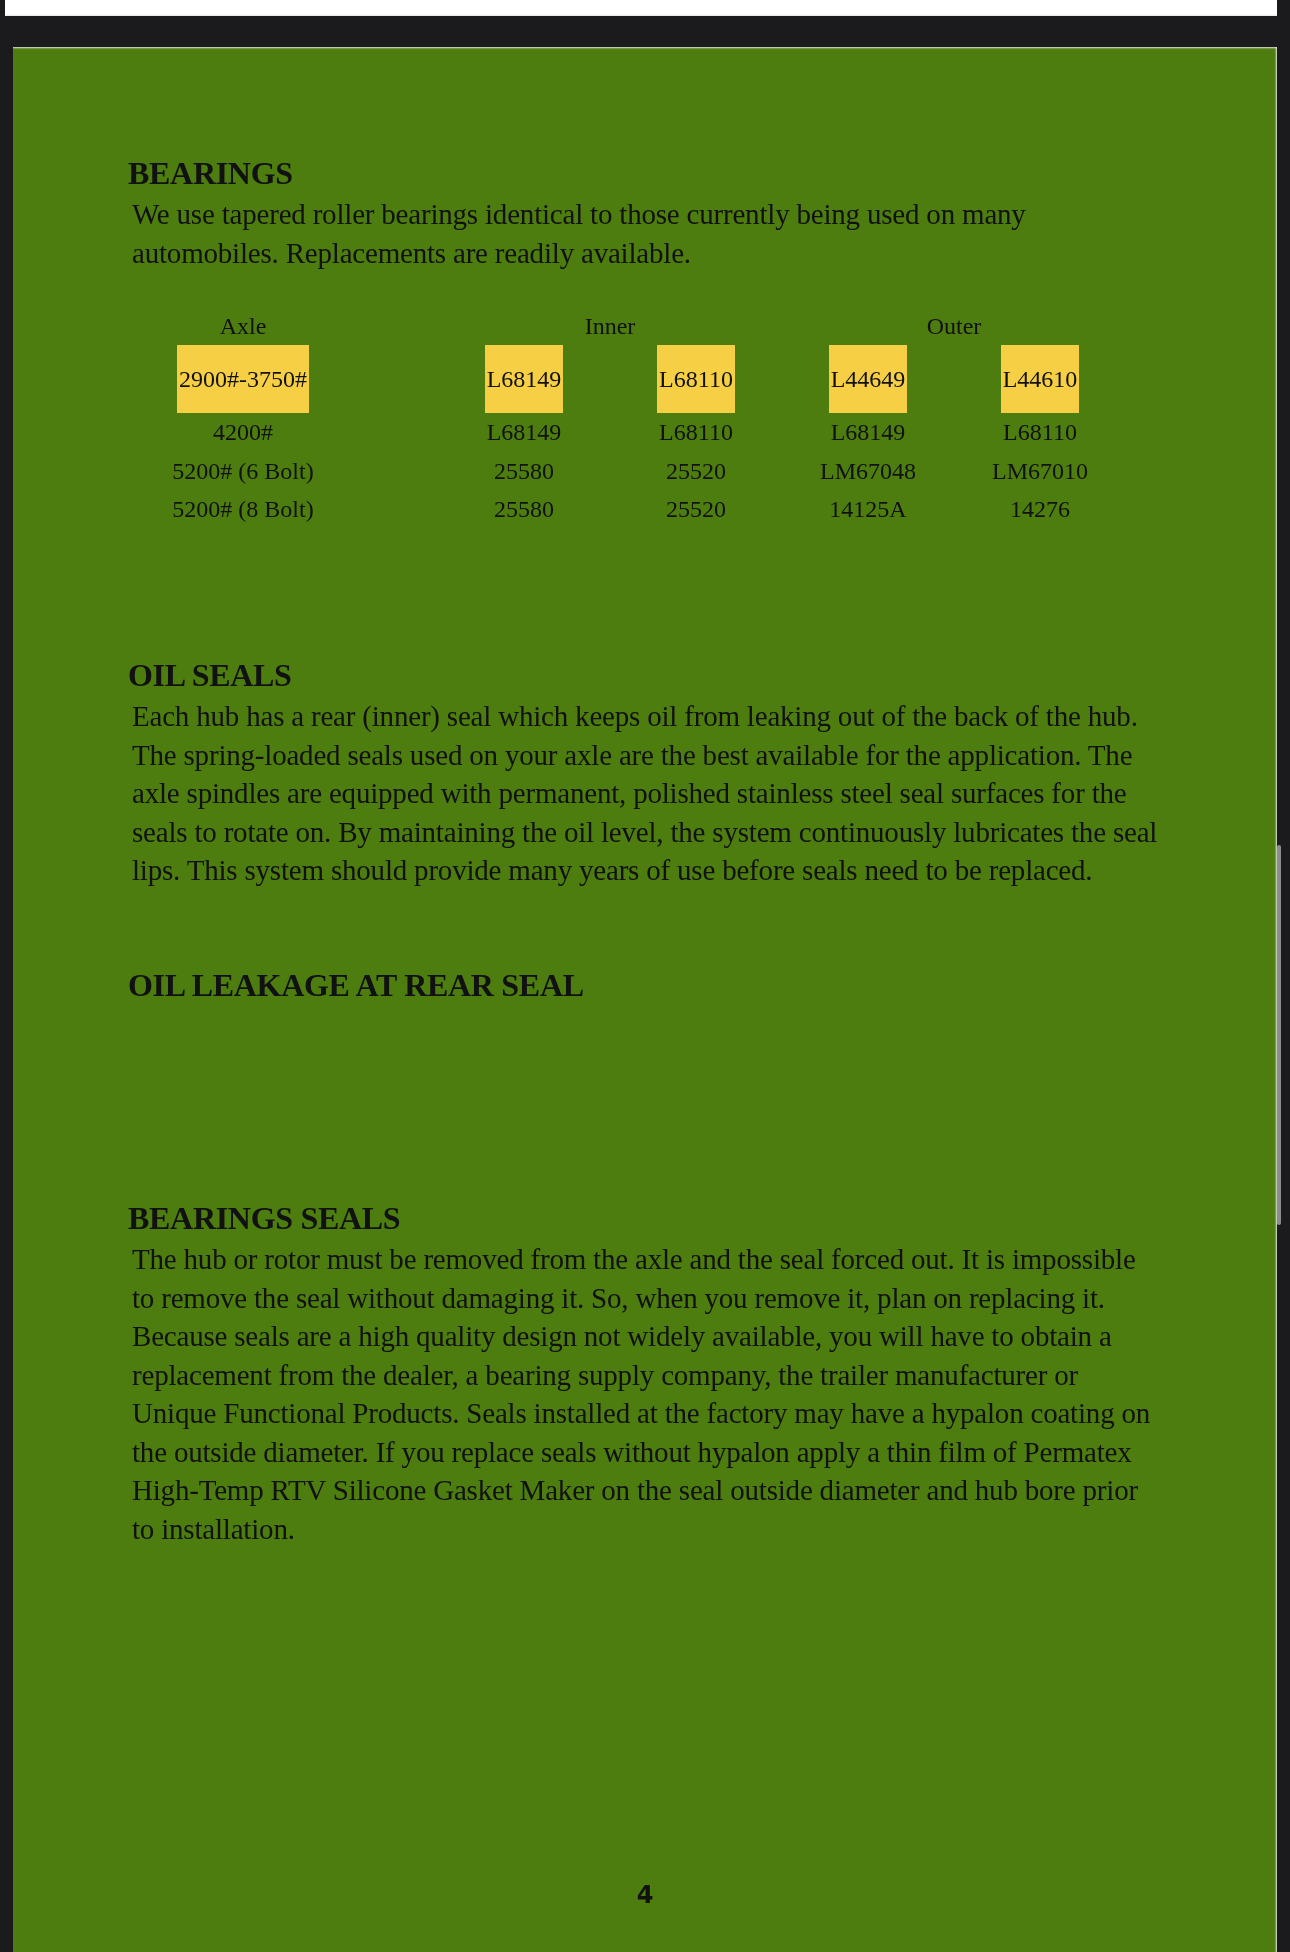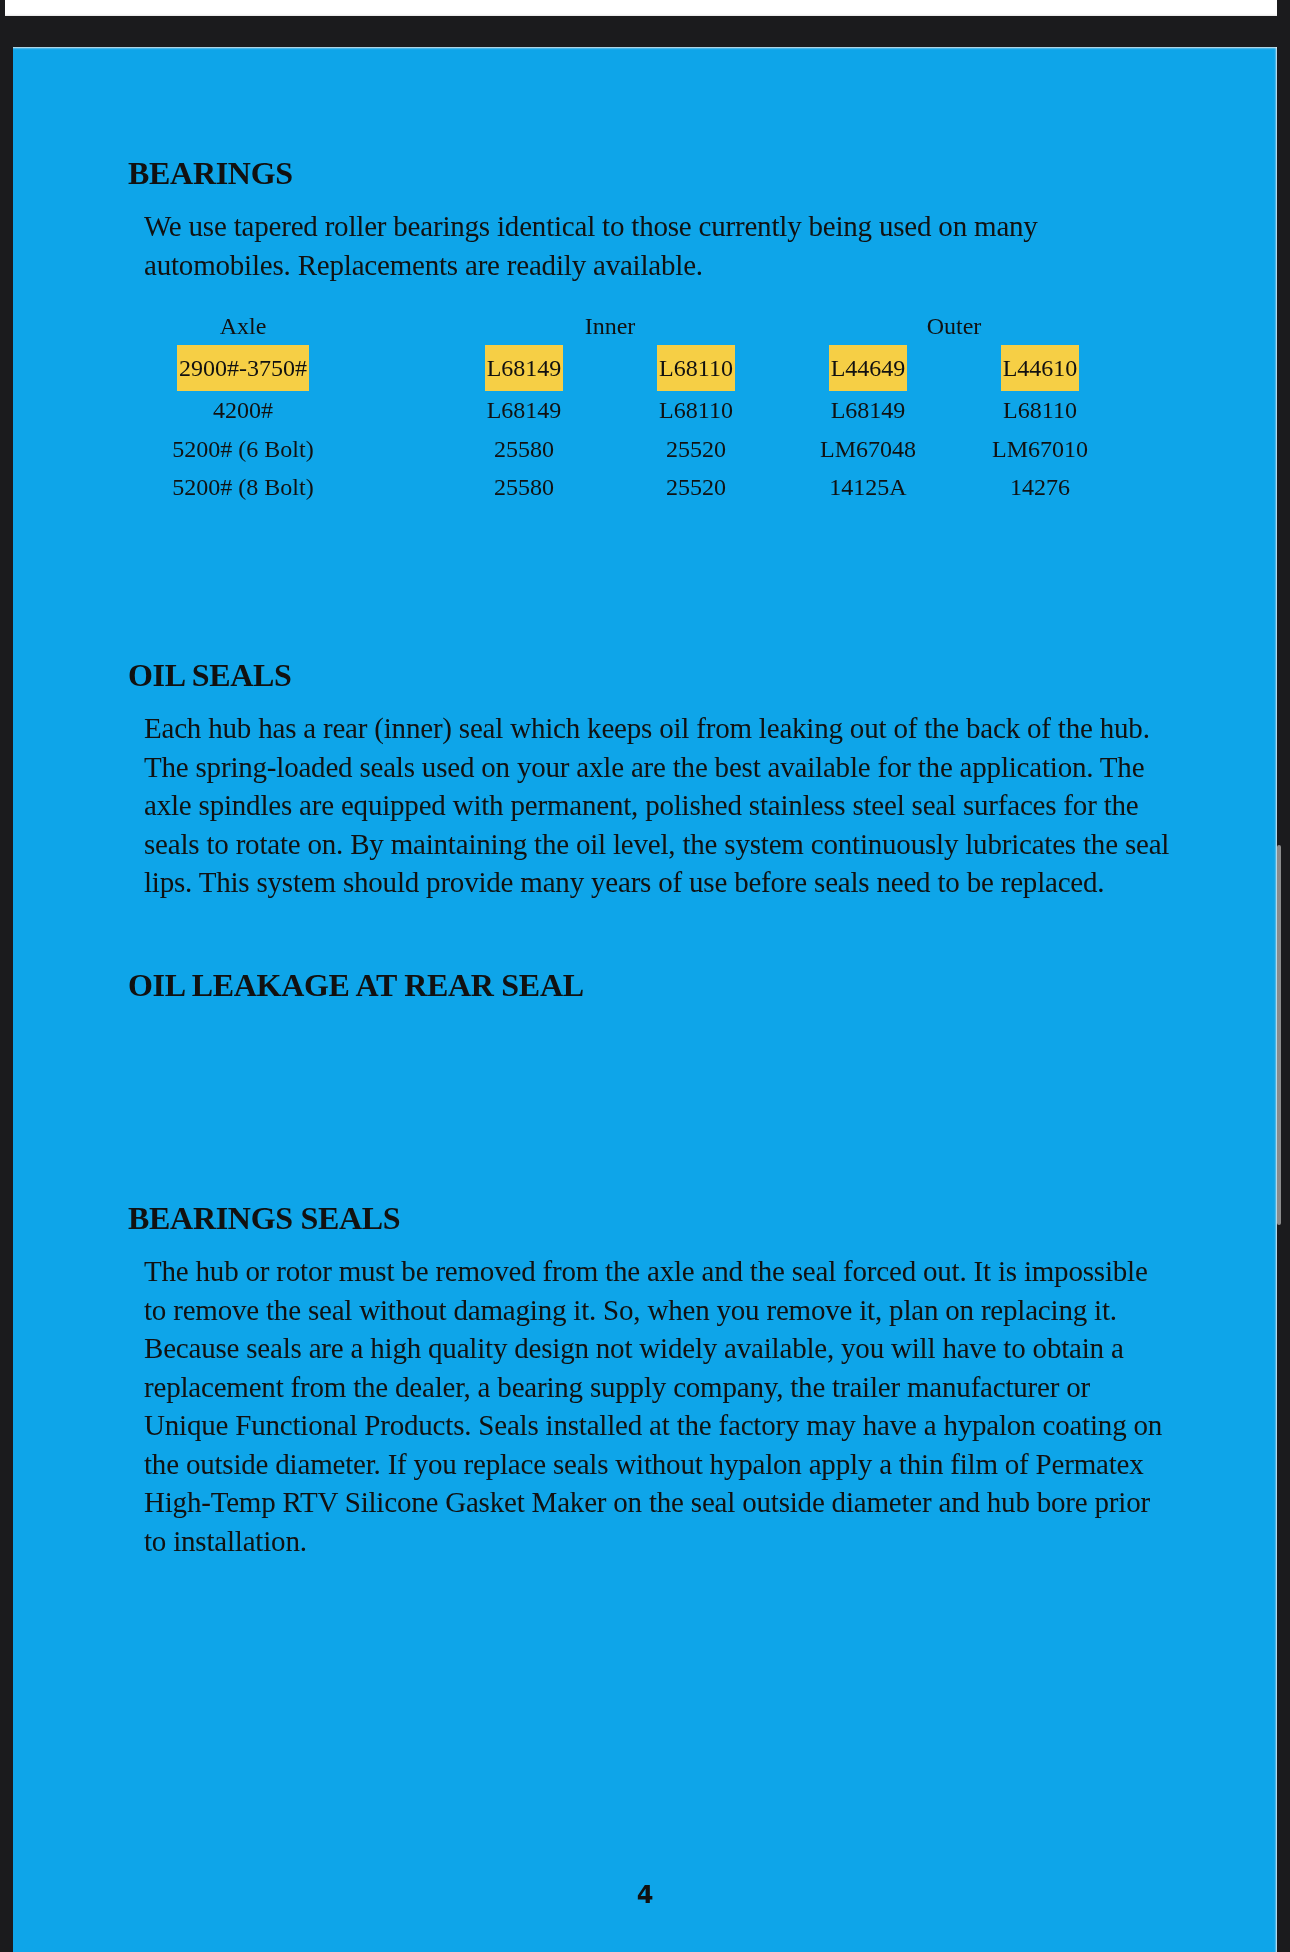--- a/index.html
+++ b/index.html
@@ -20,39 +20,39 @@
       height: 16px;
       background: #ffffff;
       box-shadow: inset 0 -3px 2px -2px #e6e6e6;
     }
     .page {
       position: absolute;
       left: 13px;
       top: 47px;
       width: 1264px;
       height: 1905px;
-      background: #0ea5e9;
+      background: #4d7c0f;
       box-shadow: inset 0 3px 2px -2px #e6e6e6, inset -3px 0 2px -2px #ececec;
     }
     .content {
       position: absolute;
       left: 115px;
       top: 108px;
       width: 1060px;
     }
     h2 {
       font-family: "Liberation Serif", "DejaVu Serif", serif;
       font-weight: bold;
       font-size: 32px;
       line-height: 36px;
       margin: 0;
       letter-spacing: -0.3px;
     }
     p {
-      margin: 16px;
+      margin: 4px;
       font-size: 29px;
       line-height: 38.5px;
       letter-spacing: -0.2px;
     }
     .section { position: absolute; left: 0; width: 1060px; }
     .sec-bearings { top: 0; }
     .sec-oil-seals { top: 502px; }
     .sec-leakage { top: 812px; }
     .sec-replacing { top: 1045px; }
 
@@ -69,21 +69,21 @@
       line-height: 38px;
       text-align: center;
       font-weight: normal;
       white-space: nowrap;
     }
     .col-axle { width: 230px; }
     .col-gap { width: 80px; }
     .col-part { width: 172px; }
     .hl {
       background: #f6cf45;
-      padding: 4px 2px;
+      padding: 15px 2px;
       display: inline-block;
       line-height: 38px;
     }
     .page-number {
       position: absolute;
       left: 0;
       width: 1264px;
       top: 1834px;
       text-align: center;
       font-family: "DejaVu Sans", "Liberation Sans", sans-serif;

